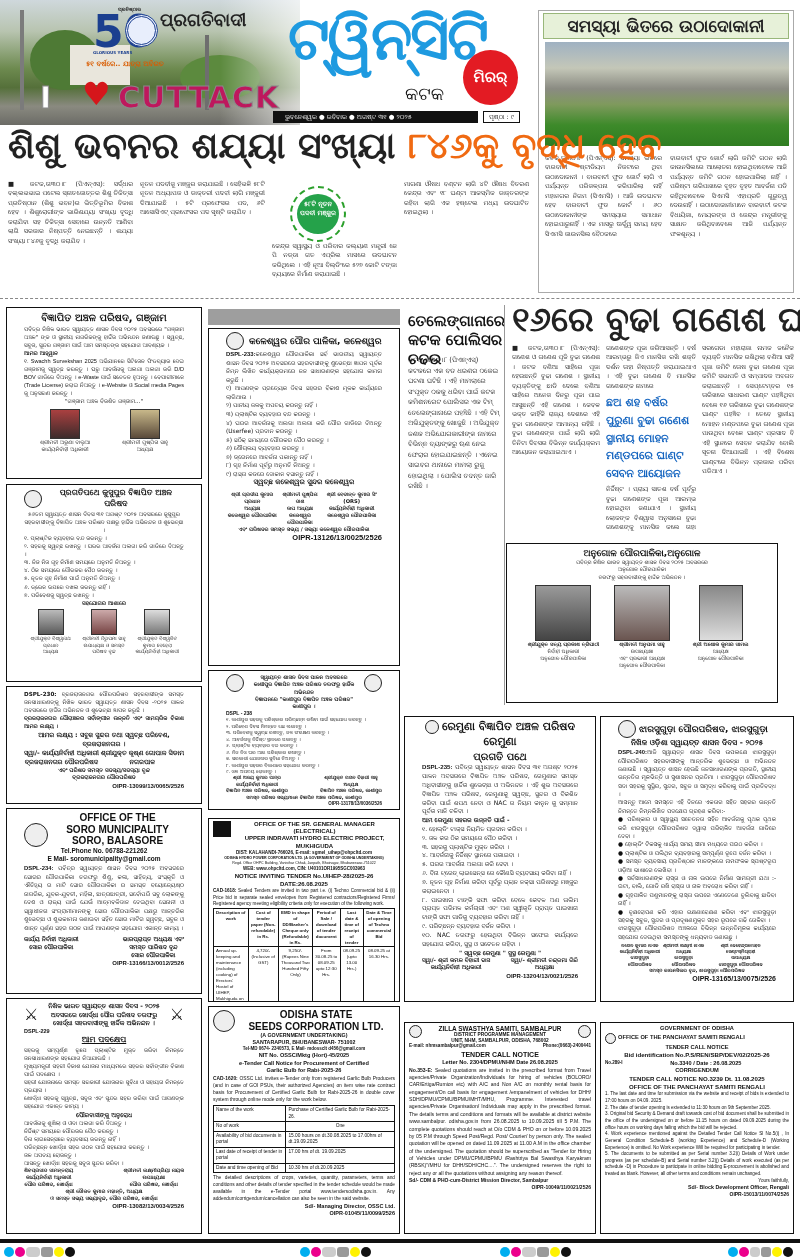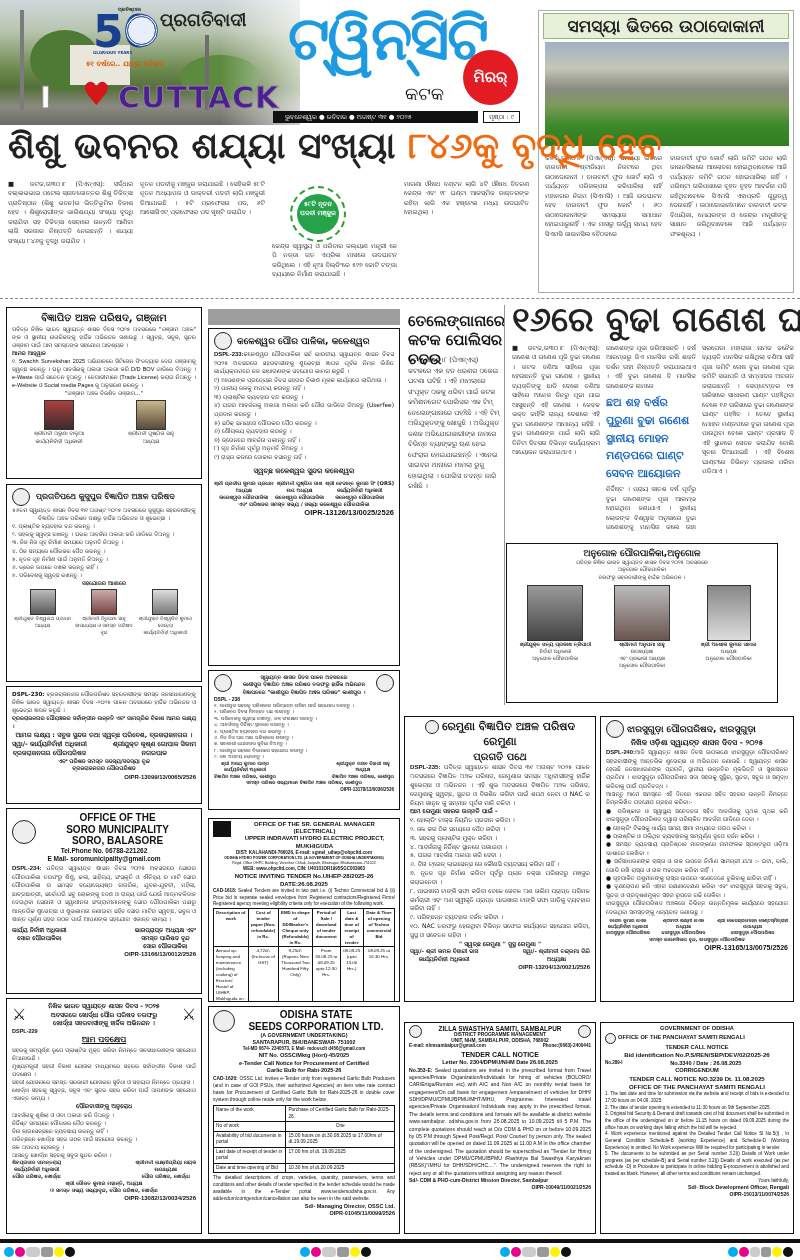--- a/index.html
+++ b/index.html
@@ -32,21 +32,21 @@
 #tr-photo{left:545px;top:42px;width:244px;height:104px;background:linear-gradient(180deg,#9fb1c2 0%,#c4c7b8 25%,#8a8b82 45%,#7f9a5d 60%,#3d8a2a 80%,#2f7d21 100%)}
 .tr-col{top:154px;width:117px;font-size:6.6px;line-height:1.45}
 
 #main-head{left:8px;top:128px;font-size:36px;font-weight:bold;color:#222;white-space:nowrap;line-height:1}
 #main-head .orange{color:#f06a12}
 .col{font-size:6.4px;line-height:1.48;text-align:justify;color:#222}
 #badge46{left:290px;top:186px;width:56px;height:56px;border-radius:50%;border:2px dashed #2ca02c;background:#fff}
 #badge46 .in{position:absolute;left:5px;top:6px;width:42px;height:40px;border-radius:50%;background:#25a24a;color:#fff;font-size:6.5px;font-weight:bold;text-align:center;padding-top:6px}
 .dashrule{border-top:1px dashed #888;height:0}
 
-.ad{border:1.5px solid #111;background:#fff;padding:3px 5px;overflow:hidden}
+.ad{border:1.5px solid #111;background:#fff;padding:3px 17px;overflow:hidden}
 .ad .t{font-weight:bold;text-align:center}
 .ad p{font-size:5.6px;line-height:1.45;text-align:justify}
 .sig{display:flex;justify-content:space-between;font-size:5.6px;text-align:center;font-weight:bold}
 .oipr{font-size:6px;font-weight:bold;text-align:right}
 .photo{background:linear-gradient(180deg,#bbb,#5a5a5a);border:1px solid #333}
 .seal{width:18px;height:18px;border-radius:50%;border:1.5px solid #222;background:#eee;display:inline-block;vertical-align:middle}
 .graybar{background:#9e9e9e;height:16px}
 table.tt{border-collapse:collapse;width:100%;font-size:5.3px}
 table.tt td,table.tt th{border:1px solid #111;padding:1px 2px;vertical-align:top}
 table.tt th{font-weight:bold;text-align:center}
@@ -69,21 +69,21 @@
   <div id="pole2" class="abs"></div>
   <div id="mast-fade" class="abs"></div>
   <div id="logo-top" class="abs">ପ୍ରତିଷ୍ଠାର</div>
   <div id="logo50" class="abs">50</div>
   <div id="logo-seal" class="abs"></div>
   <div id="logo-years" class="abs">GLORIOUS YEARS</div>
   <div id="logo-sub" class="abs">୫୧ ବର୍ଷରେ.. ଯାତ୍ରା ଅବିରତ</div>
   <div id="paper-name" class="abs">ପ୍ରଗତିବାଦୀ</div>
   <div class="abs" style="left:40px;top:78px;font-size:30px;font-weight:bold;color:#fff;-webkit-text-stroke:1px #8a8a8a;">I</div>
   <div id="heart" class="abs">♥</div>
-  <div class="abs" style="left:118px;top:78px;font-size:30px;font-weight:bold;color:#4c1d95;-webkit-text-stroke:1px #8a8a8a;letter-spacing:1px">CUTTACK</div>
+  <div class="abs" style="left:118px;top:78px;font-size:30px;font-weight:bold;color:#be185d;-webkit-text-stroke:1px #8a8a8a;letter-spacing:1px">CUTTACK</div>
   <div id="twin-title" class="abs">ଟ୍ୱିନ୍‌ସିଟି</div>
   <div id="cuttack-sub" class="abs">କଟକ</div>
   <div id="mirror-badge" class="abs">ମିରର୍‌</div>
   <div id="dateline" class="abs">ଭୁବନେଶ୍ୱର ● ରବିବାର ● ଅଗଷ୍ଟ ୩୧ ● ୨୦୨୫</div>
   <div id="pageno" class="abs">ପୃଷ୍ଠା : ୯</div>
 </div>
 
 <div id="tr-box" class="abs"></div>
 <div id="tr-head" class="abs">ସମସ୍ୟା ଭିତରେ ଉଠାଦୋକାନୀ</div>
 <div id="tr-photo" class="abs"></div>
@@ -171,21 +171,21 @@
       </div>
   </div>
   <div style="text-align:center;font-size:5.6px;font-weight:bold">
       <div>ଏବଂ ପରିଷଦ ସମସ୍ତ ସଦସ୍ୟ/ସଦସ୍ୟା ବୃନ୍ଦ</div>
       <div>ବ୍ରଜରାଜନଗର ପୌରପରିଷଦ</div>
     </div>
   <div class="oipr en">OIPR-13099/13/0065/2526</div>
 </div>
 
 <div class="abs ad" style="left:6px;top:808px;width:196px;height:186px">
-  <div style="display:flex;align-items:center;gap:3px">
+  <div style="display:flex;align-items:flex-end;gap:3px">
     <span class="seal" style="width:24px;height:24px;margin-top:6px"></span>
     <div class="t en" style="flex:1;font-size:10px;line-height:1.15">
       <div>OFFICE OF THE</div>
       <div>SORO MUNICIPALITY</div>
       <div>SORO, BALASORE</div>
     </div>
   </div>
   <div class="t en" style="font-size:6.5px">Tel.Phone No. 06788-221262</div>
   <div class="t en" style="font-size:6.5px">E Mail- soromunicipality@gmail.com</div>
   <p style="font-size:5.9px"><b class="en">DSPL-234:</b> <span>ପବିତ୍ର ସ୍ୱାୟତ୍ତ ଶାସନ ଦିବସ ୨୦୨୫ ଅବସରରେ ସୋରର ପୌରପାଳିକା ତରଫରୁ ଶିଶୁ, କଳା, ସାହିତ୍ୟ, ସଂସ୍କୃତି ଓ ଐତିହ୍ୟ ର ମାଟି ସୋର ପୌରପାଳିକା ର ସମସ୍ତ ବୟୋଜ୍ୟେଷ୍ଠ ନାଗରିକ, ଯୁବକ-ଯୁବତୀ, ମହିଳା, ଛାତ୍ରଛାତ୍ରୀ, ସର୍ବୋପରି ସବୁ ଲୋକଙ୍କୁ ଦେଶ ଓ ରାଜ୍ୟ ପାଇଁ ଯେଉଁ ଆତ୍ମବଳିଦାନ ଦେଇଥିବା ସେନାନୀ ଓ ସ୍ୱାଧୀନତା ସଂଗ୍ରାମୀମାନଙ୍କୁ ସୋର ପୌରପାଳିକା ପକ୍ଷରୁ ଆନ୍ତରିକ ଶୁଭେଚ୍ଛା ଓ ଶୁଭକାମନା ଜଣାଇବା ସହିତ ସୋର ମାଟିର ସ୍ୱଚ୍ଛ, ସବୁଜ ଓ ଶାନ୍ତ ପୂର୍ଣ୍ଣ ସହର ଗଠନ ପାଇଁ ଆପଣଙ୍କ ସହଯୋଗ ଏକାନ୍ତ କାମ୍ୟ ।</span></p>
@@ -254,21 +254,21 @@
   <p style="font-size:5.9px"><b class="en">DSPL-233:</b><span>କଳେଶ୍ୱର ପୌରପାଳିକା ସର୍ବ ଭାରତୀୟ ସ୍ୱାୟତ୍ତ ଶାସନ ଦିବସ ୨୦୨୫ ଅବସରରେ ସହରବାସୀଙ୍କୁ ଶୁଭେଚ୍ଛା ଜ୍ଞାପନ ପୂର୍ବକ ନିମ୍ନ ଲିଖିତ କାର୍ଯ୍ୟକ୍ରମରେ ଜନ ସାଧାରଣଙ୍କ ସହଯୋଗ କାମନା କରୁଛି ।</span></p>
   <p style="font-size:5.9px">୧) ଆପଣଙ୍କ ପ୍ରତ୍ୟେକ ଦିବସ ସହରର ବିକାଶ ମୂଳକ କାର୍ଯ୍ୟରେ ଲାଗିଥାଉ ।</p>
   <p style="font-size:5.9px">୨) ପାନୀୟ ଜଳକୁ ଅପଚୟ କରନ୍ତୁ ନାହିଁ ।</p>
   <p style="font-size:5.9px">୩) ପ୍ଲାଷ୍ଟିକ ବ୍ୟବହାର ବନ୍ଦ କରନ୍ତୁ ।</p>
   <p style="font-size:5.9px">୪) ଘରର ଆବର୍ଜନାକୁ ଅଲଗା ଅଲଗା କରି ପୌର ଗାଡିରେ ଦିଅନ୍ତୁ (Userfee) ପ୍ରଦାନ କରନ୍ତୁ ।</p>
   <p style="font-size:5.9px">୫) ସଠିକ୍ ସମୟରେ ପୌରକର ପୈଠ କରନ୍ତୁ ।</p>
   <p style="font-size:5.9px">୬) ଶୌଚାଳୟ ବ୍ୟବହାର କରନ୍ତୁ ।</p>
   <p style="font-size:5.9px">୭) ଡ୍ରେନରେ ଆବର୍ଜନା ପକାନ୍ତୁ ନାହିଁ ।</p>
   <p style="font-size:5.9px">୮) ଗୃହ ନିର୍ମାଣ ପୂର୍ବରୁ ଅନୁମତି ନିଅନ୍ତୁ ।</p>
   <p style="font-size:5.9px">୯) ରାସ୍ତା କଡରେ ଦୋକାନ ବସାନ୍ତୁ ନାହିଁ ।</p>
-  <div class="t" style="font-size:7px;margin-top:6px">ସ୍ୱଚ୍ଛ କଳେଶ୍ୱର ସୁନ୍ଦର କଳେଶ୍ୱର</div>
+  <div class="t" style="font-size:7px;margin-top:0">ସ୍ୱଚ୍ଛ କଳେଶ୍ୱର ସୁନ୍ଦର କଳେଶ୍ୱର</div>
   <div class="sig" style="font-size:5.2px;margin-top:3px">
     <div>
         <div>ଶ୍ରୀ ପ୍ରଦୀପ କୁମାର ପ୍ରଧାନ</div>
         <div>ଅଧ୍ୟକ୍ଷ</div>
         <div>କଳେଶ୍ୱର ପୌରପାଳିକା</div>
       </div>
     <div>
         <div>ଶ୍ରୀମତୀ ପୁଷ୍ପିତା ଦାଶ</div>
         <div>ଉପ ଅଧ୍ୟକ୍ଷ</div>
         <div>କଳେଶ୍ୱର ପୌରପାଳିକା</div>

